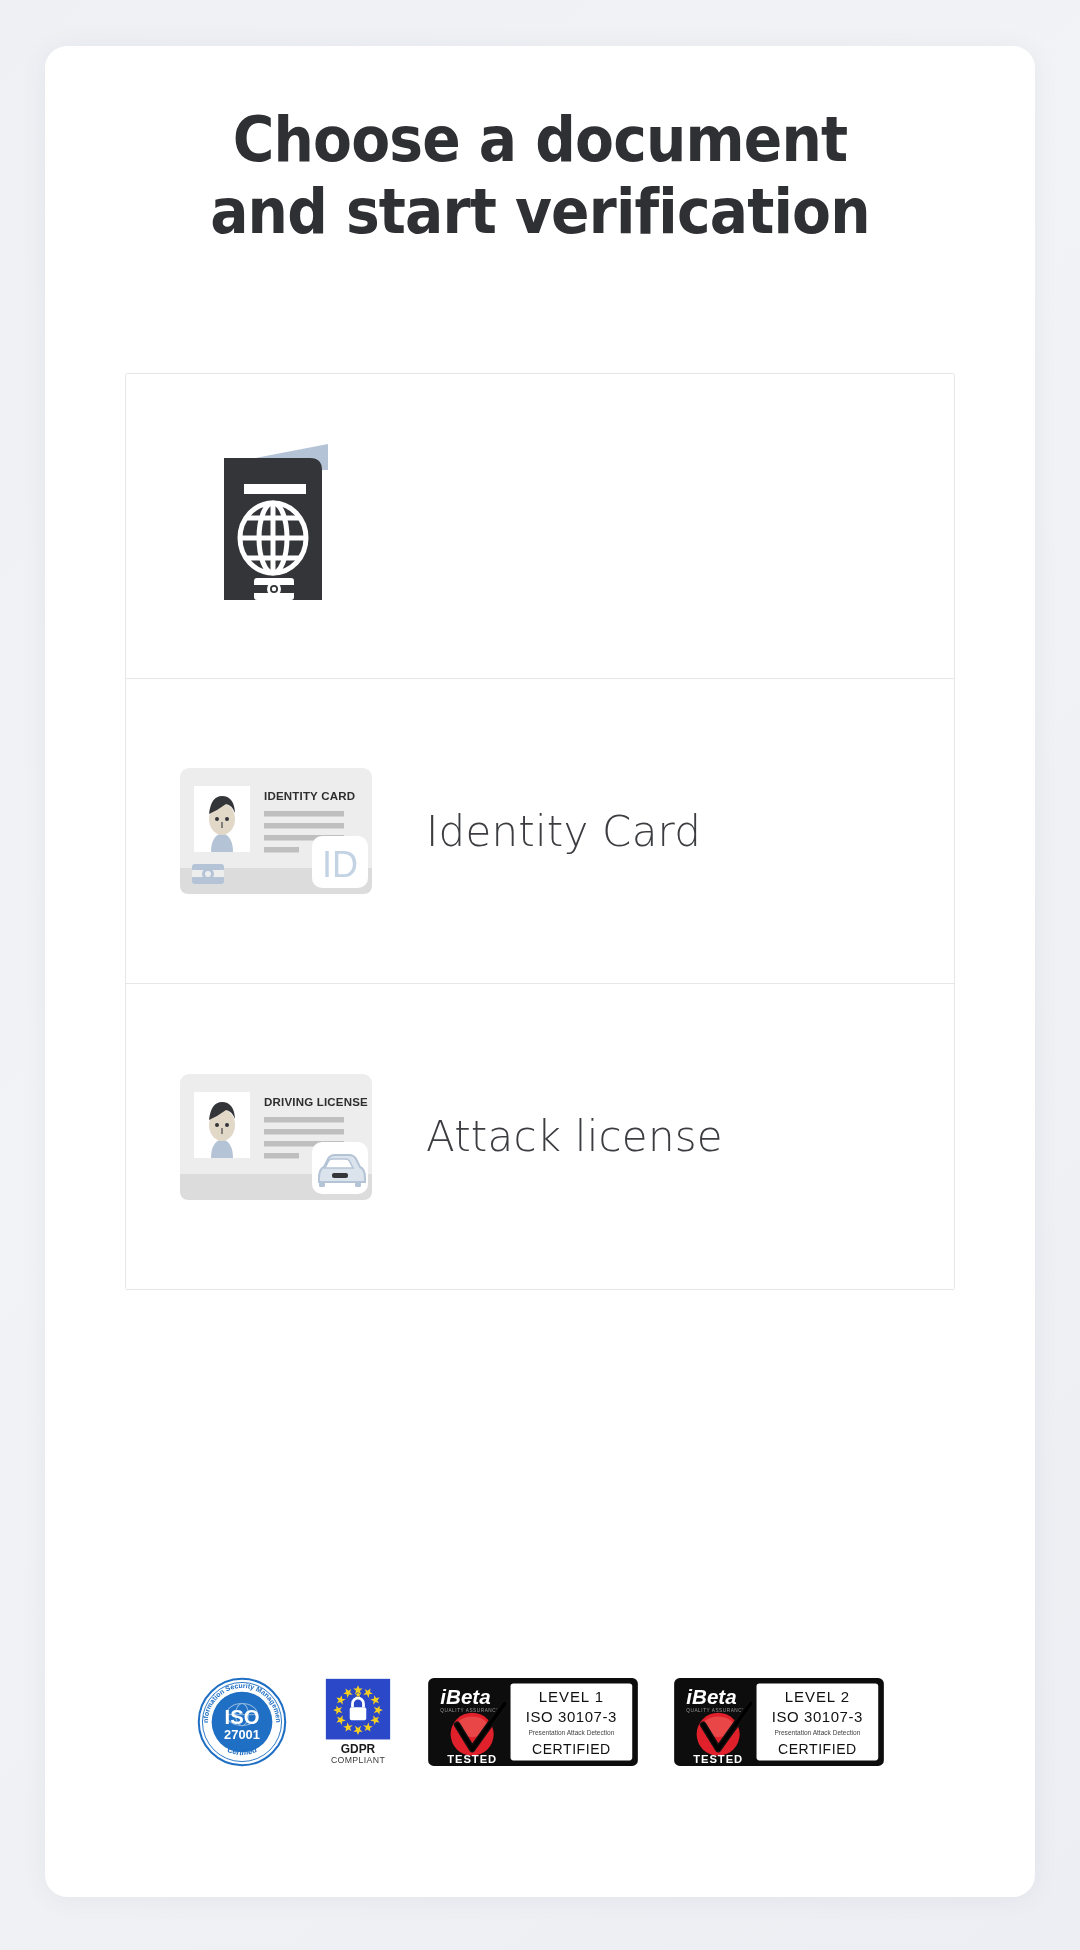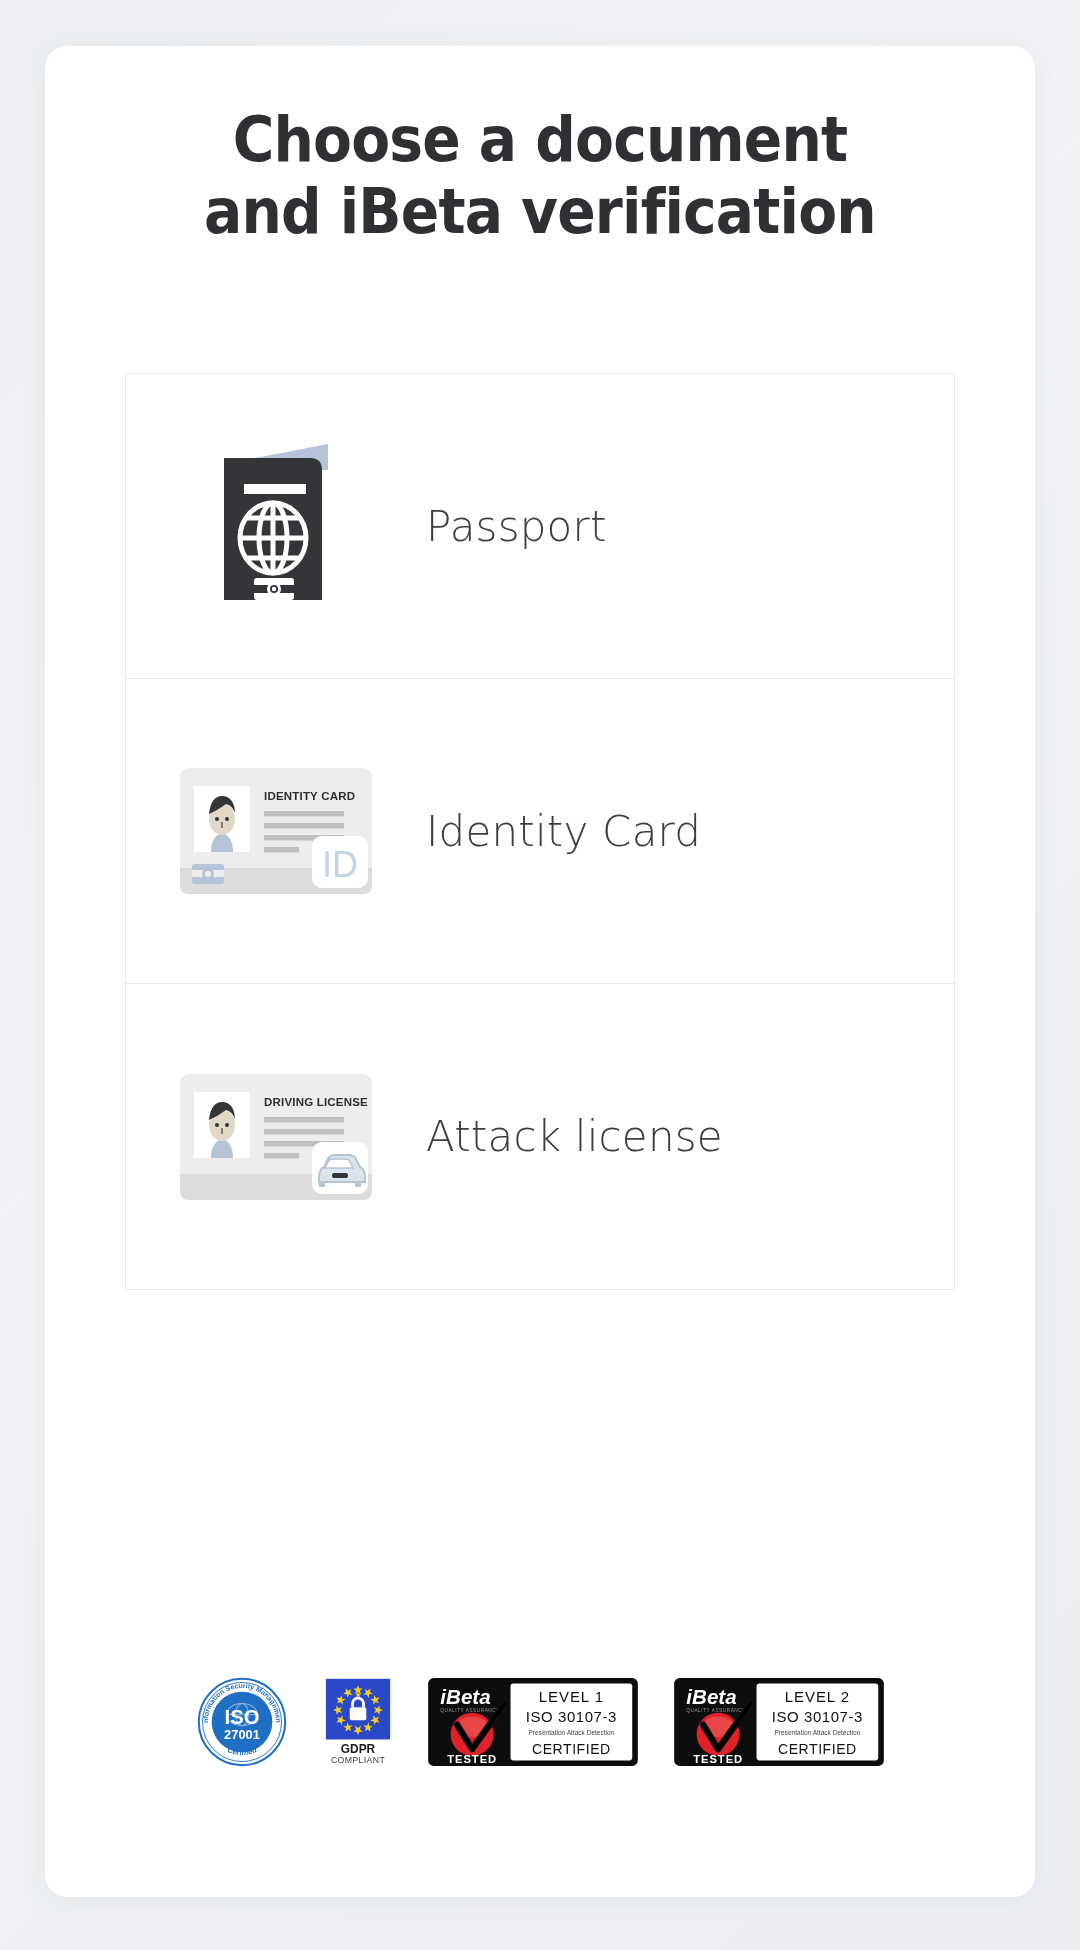--- a/index.html
+++ b/index.html
@@ -109,21 +109,21 @@
 </style>
 </head>
 <body>
 
 <div class="page">
 
   <div class="doc-card">
 
     <h1 class="heading">
       <span class="line">Choose a document</span>
-      <span class="line">and iBeta verification</span>
+      <span class="line">and start verification</span>
     </h1>
 
     <div class="options">
 
       <div class="option-row">
         <div class="option-art">
           <svg class="passport" viewBox="0 0 132 172">
 
             <path d="M14 24 L118 4 L118 30 L14 30 Z" fill="#b4c4d6"></path>
 
@@ -142,21 +142,20 @@
 
             <g>
               <rect x="44" y="138" width="40" height="22" rx="3" fill="#ffffff"></rect>
               <rect x="44" y="145" width="40" height="8" fill="#333538"></rect>
               <circle cx="64" cy="149" r="7" fill="#ffffff"></circle>
               <circle cx="64" cy="149" r="4" fill="#333538"></circle>
               <circle cx="64" cy="149" r="2.2" fill="#ffffff"></circle>
             </g>
           </svg>
         </div>
-        <div class="option-label">Passport</div>
       </div>
 
       <div class="option-row">
         <div class="option-art">
           <svg class="plastic-card" viewBox="0 0 196 134">
             <rect x="2" y="4" width="192" height="126" rx="9" fill="#ededed"></rect>
             <path d="M2 104 H194 V121 Q194 130 185 130 H11 Q2 130 2 121 Z" fill="#dcdcdc"></path>
 
             <rect x="16" y="22" width="56" height="66" fill="#ffffff"></rect>
             <g>

